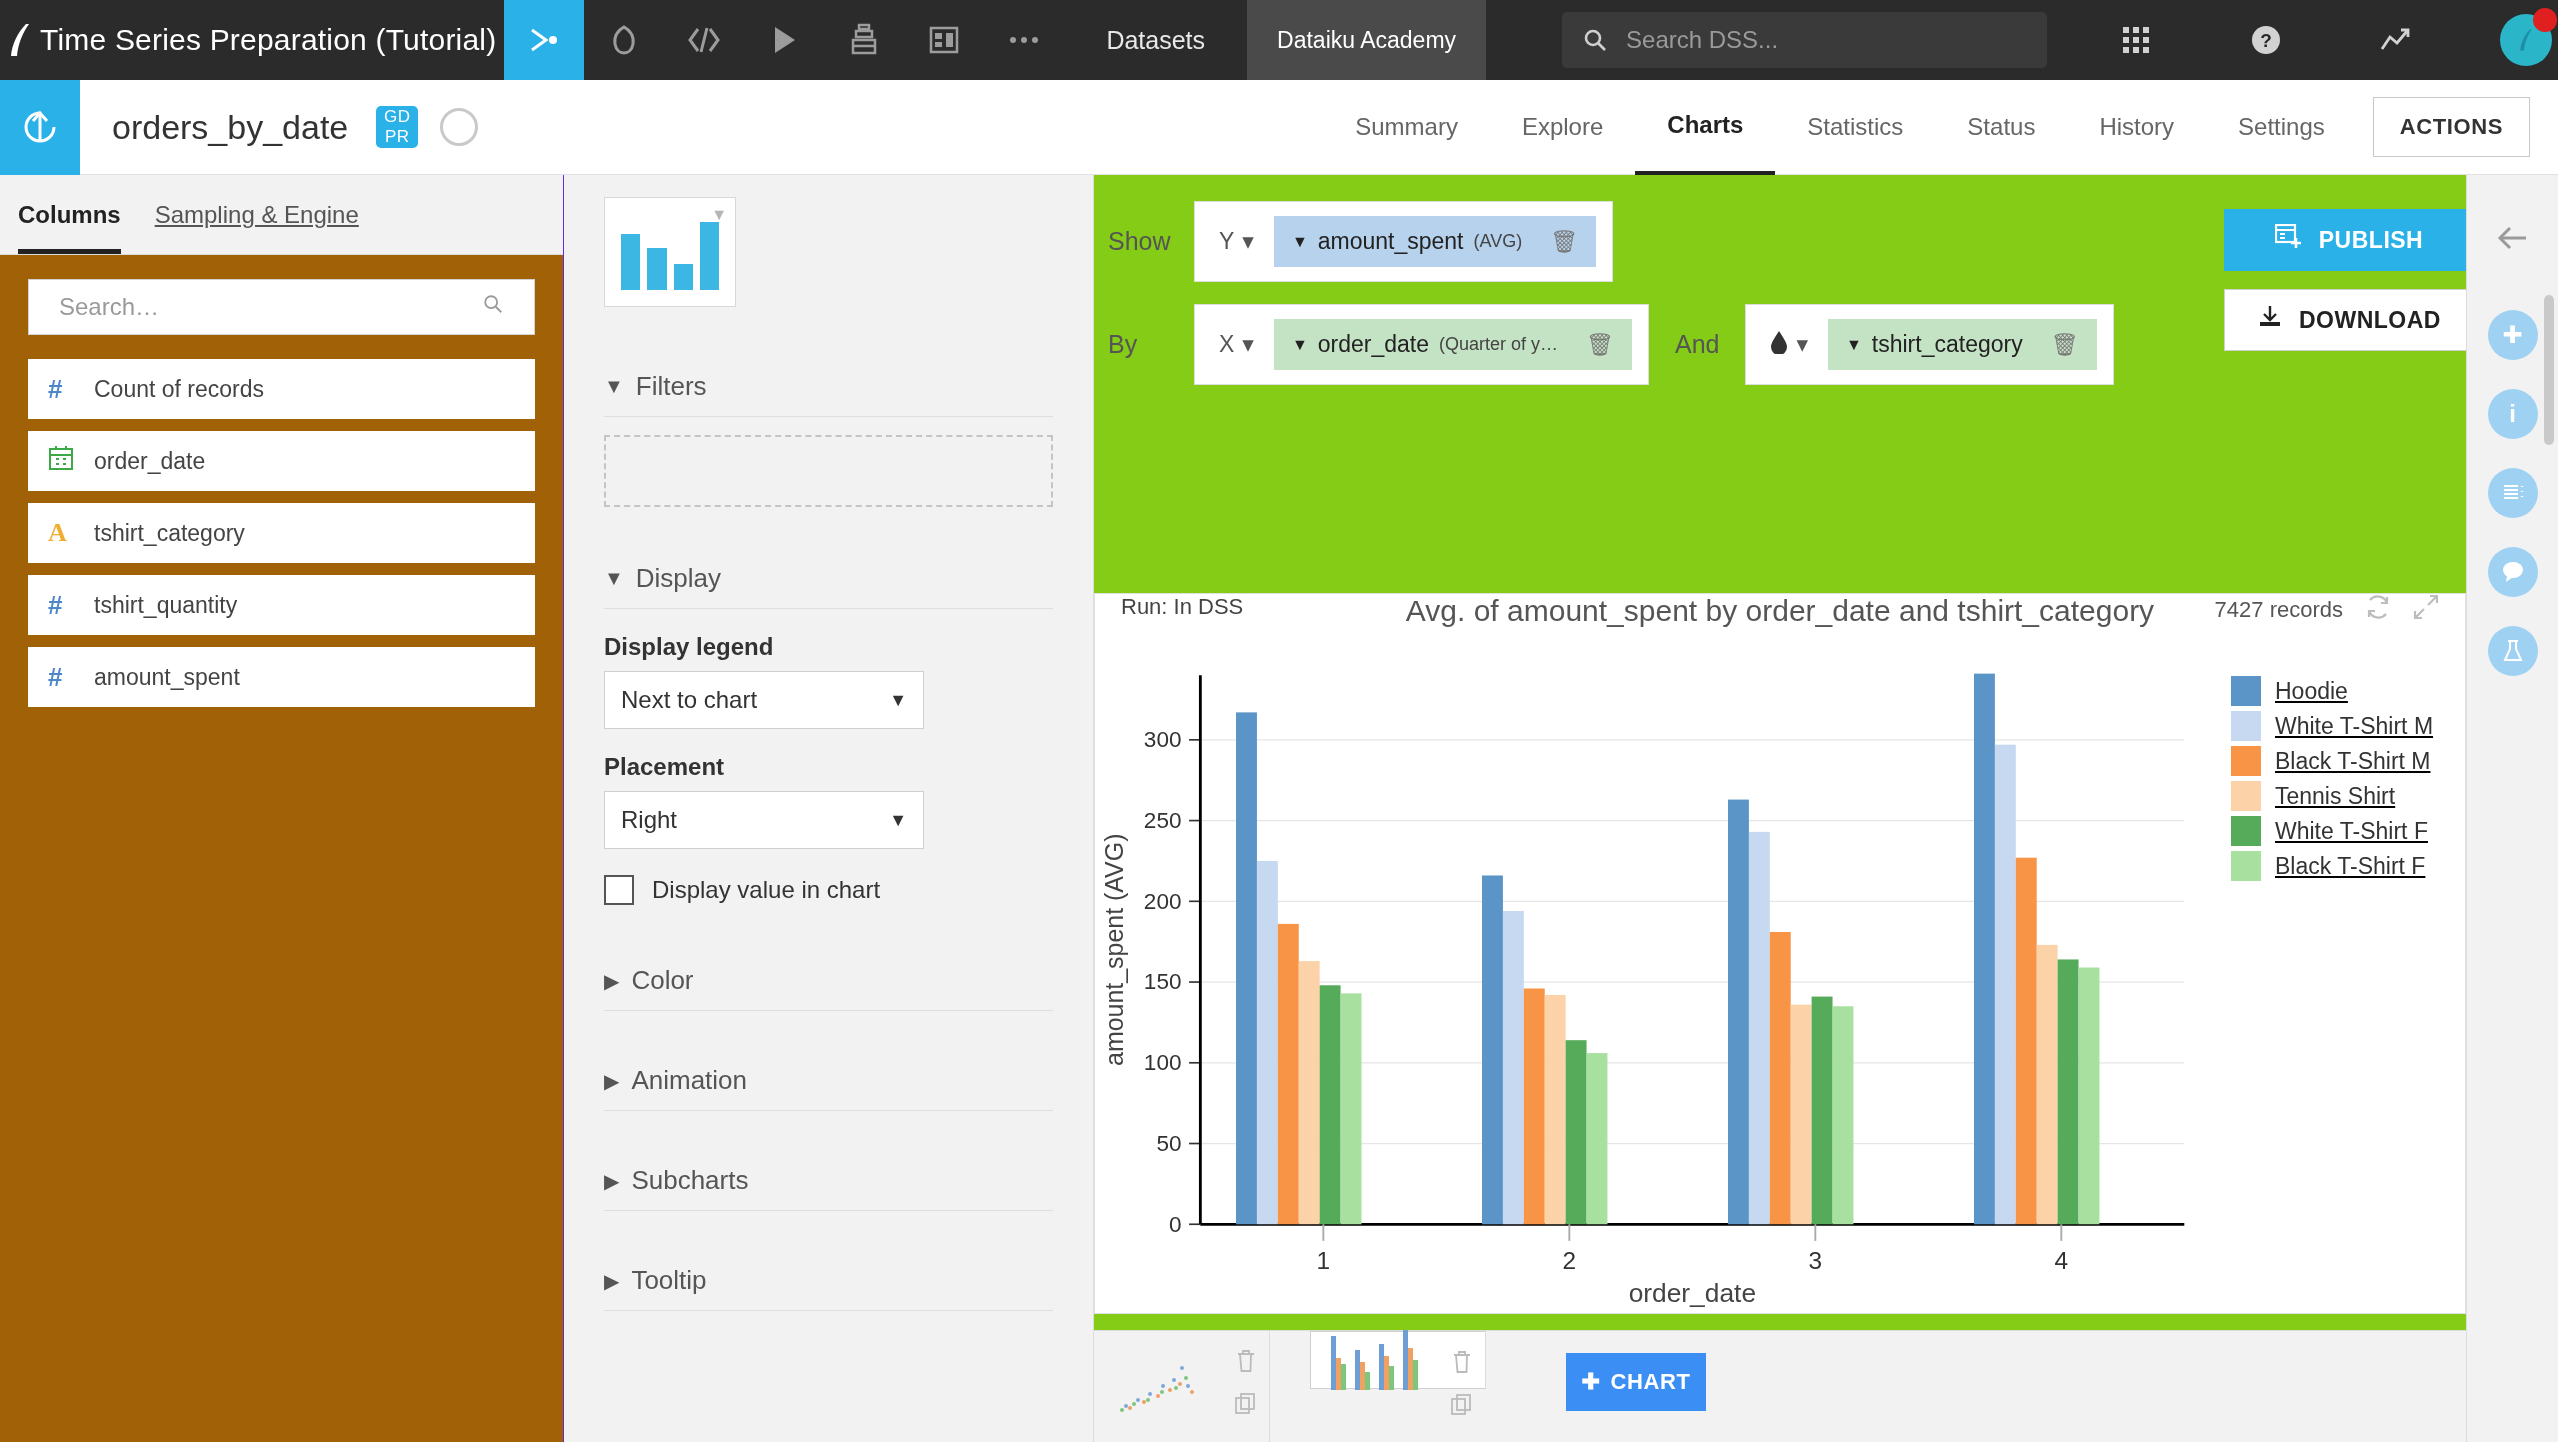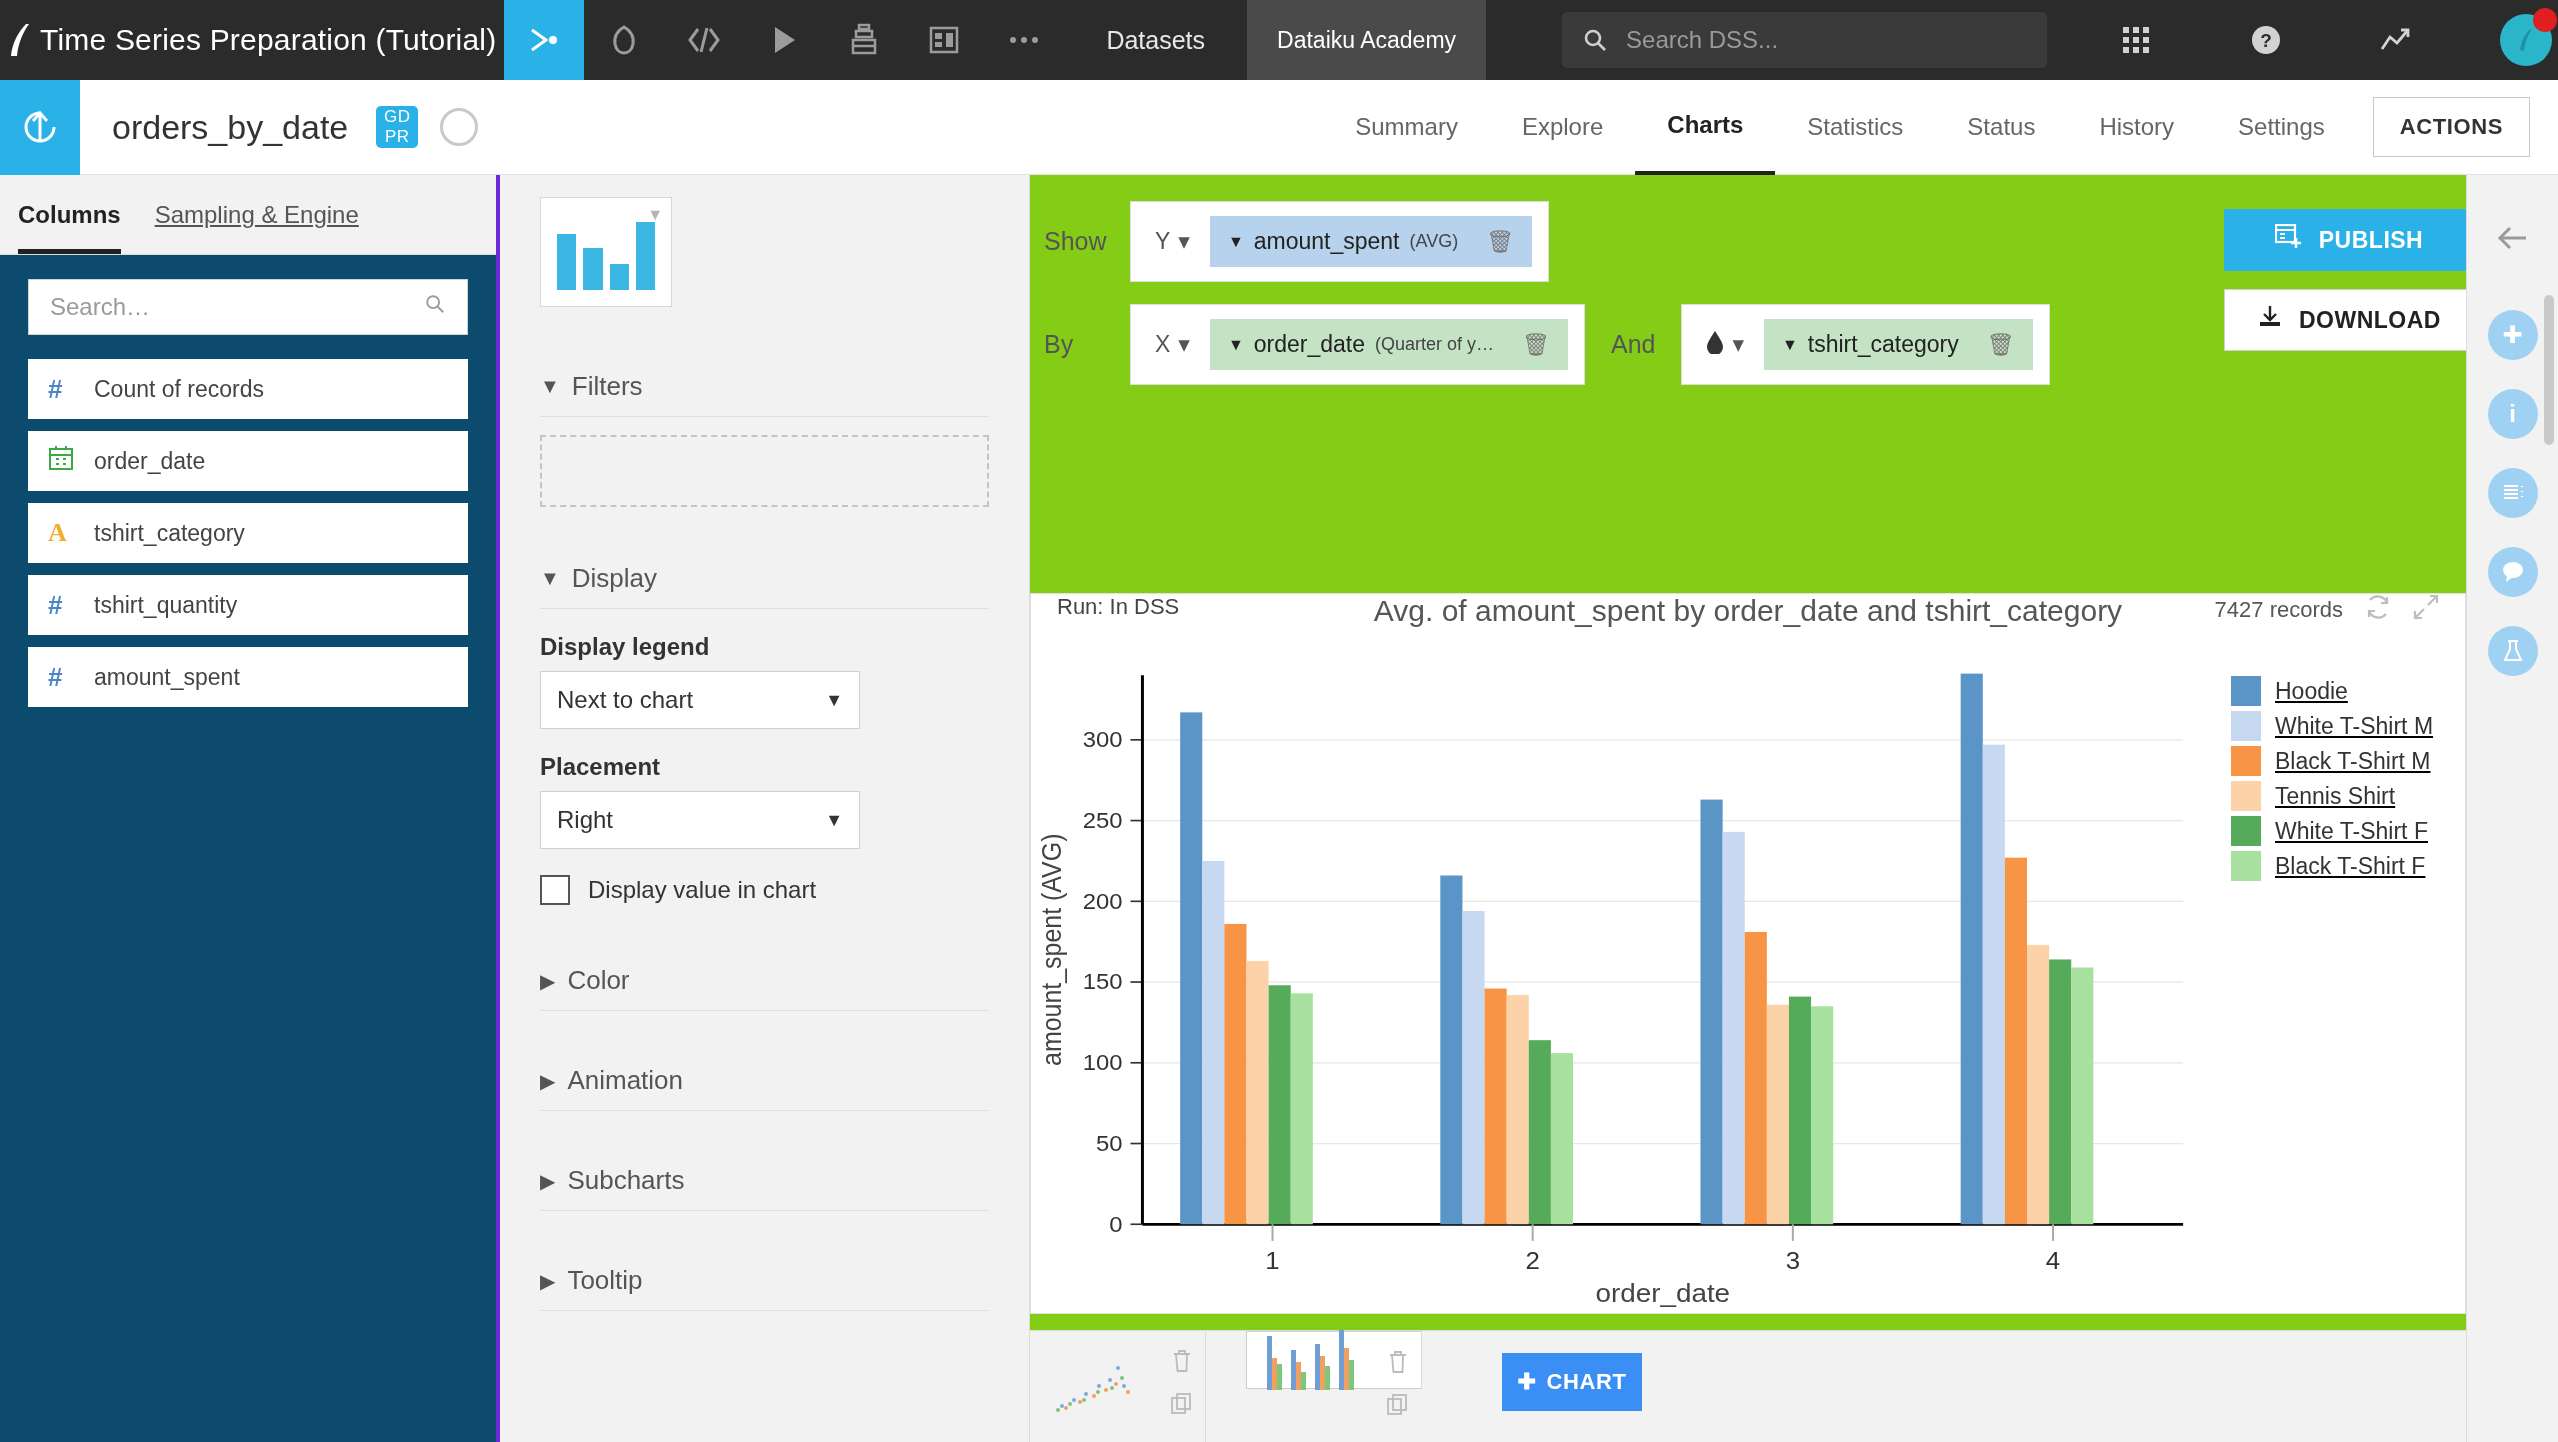--- a/index.html
+++ b/index.html
@@ -77,30 +77,30 @@
   .actions-btn {
     margin-left: 16px; margin-right: 28px; border: 1px solid #c8c8c8; background:#fff;
     color: #333; font-size: 22px; font-weight: 700; padding: 16px 26px; letter-spacing: .6px;
     white-space:nowrap;
   }
 
   
   .body { display: flex; height: calc(1442px - 80px - 95px); }
 
   
-  .lcol { width: 500px; background: #0c4a6e; border-right: 4px solid #6d28d9; }
+  .lcol { width: 564px; background: #a16207; border-right: 1px solid #6d28d9; }
   .lcol-tabs { display: flex; background:#f2f2f2; border-bottom: 1px solid #dcdcdc; }
   .lcol-tab {
     font-size: 24px; color: #555; padding: 26px 0 20px; margin: 0 18px 0 0; white-space:nowrap;
   }
   .lcol-tab:first-child { margin-left: 18px; font-weight: 700; color:#222; border-bottom: 5px solid #222; }
   .lcol-tab:nth-child(2) { margin-left: 16px; text-decoration: underline; }
   .srch {
     margin: 24px 28px; height: 56px; background:#fff; border: 1px solid #d2d2d2;
-    display:flex; align-items:center; padding: 0 21px;
+    display:flex; align-items:center; padding: 0 30px;
   }
   .srch span { color:#9a9a9a; font-size: 24px; }
   .srch .si { margin-left:auto; color:#9a9a9a; }
   .colitem {
     margin: 0 28px 12px; height: 60px; background:#fff; display:flex; align-items:center;
     padding-left: 20px; font-size: 23px; color:#444;
   }
   .coltype { width: 46px; font-size: 26px; font-weight: 700; }
   .t-num { color: #4a86c8; }
   .t-str { color: #f0ad2e; font-family:"Liberation Serif",serif; }

